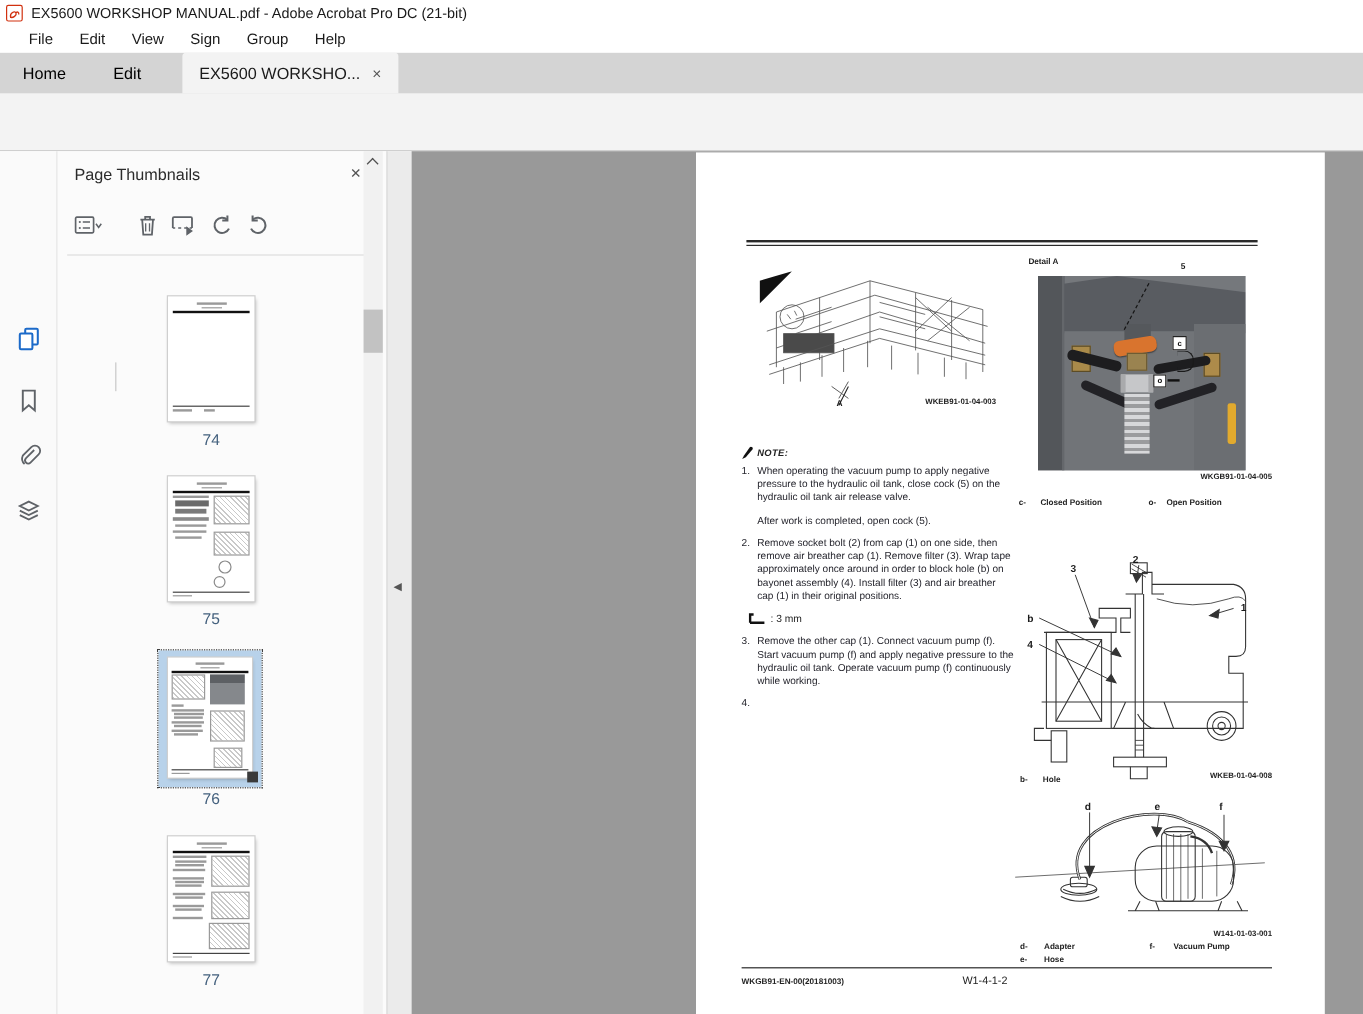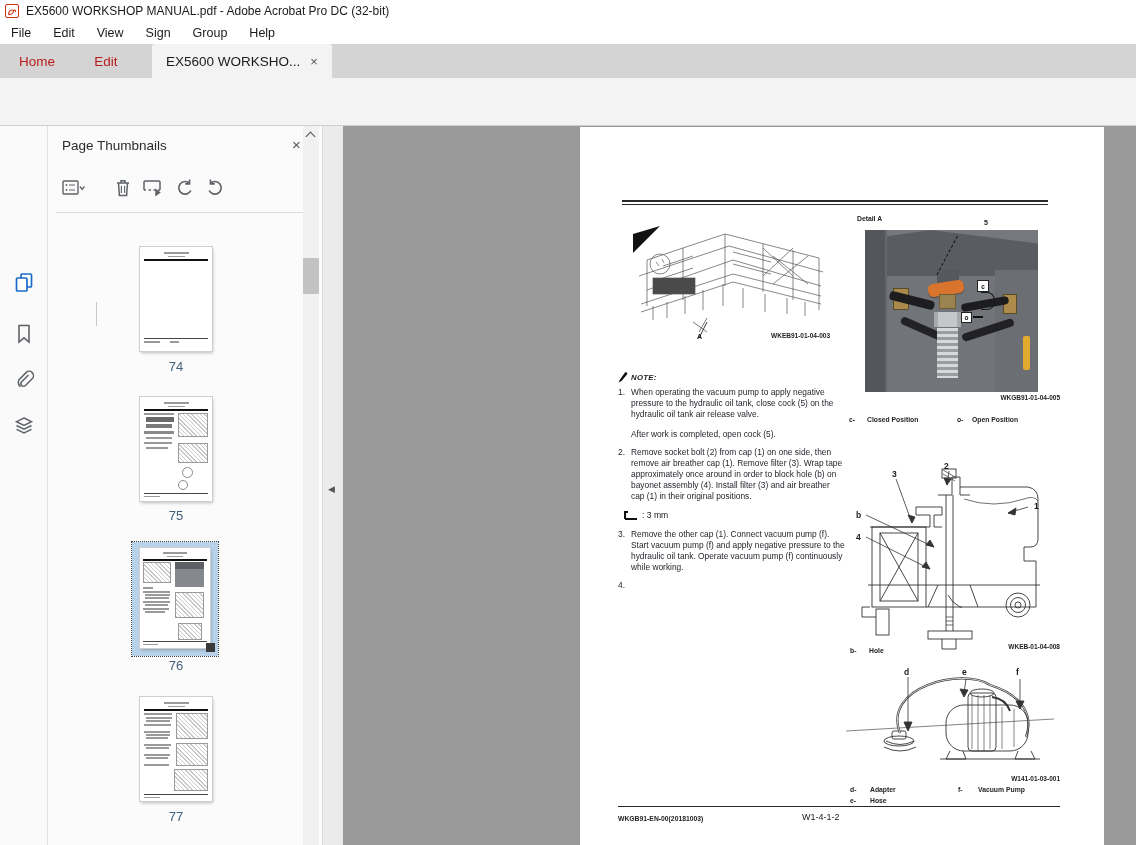--- a/index.html
+++ b/index.html
@@ -4,25 +4,25 @@
 <style>
   *{box-sizing:border-box;margin:0;padding:0}
   body{font-family:"Liberation Sans","DejaVu Sans",sans-serif;background:#555}
   #app{position:relative;width:1136px;height:845px;background:#fff;overflow:hidden}
   .abs{position:absolute}
   
   #titlebar{position:absolute;left:0;top:0;width:1136px;height:22px;background:#fff;display:flex;align-items:center;padding-left:5px}
   #titlebar .ttext{font-size:12px;color:#1a1a1a;margin-left:7px}
   .acroicon{width:14px;height:14px;border:1px solid #d1310f;background:#fff;border-radius:2px;display:flex;align-items:center;justify-content:center}
   
-  #menubar{position:absolute;left:0;top:22px;width:1136px;height:22px;background:#fff;display:flex;align-items:center;padding-left:0}
+  #menubar{position:absolute;left:0;top:22px;width:1136px;height:22px;background:#fff;display:flex;align-items:center;padding-left:13px}
   #menubar .mitem{font-size:12.5px;color:#1a1a1a;padding:2px 11px;cursor:default}
   
   #tabbar{position:absolute;left:0;top:44px;width:1136px;height:34px;background:#d4d4d4}
-  .apptab{position:absolute;top:0;height:34px;display:flex;align-items:center;justify-content:center;font-size:13.5px;color:#b91c1c}
+  .apptab{position:absolute;top:0;height:34px;display:flex;align-items:center;justify-content:center;font-size:13.5px;color:#000000}
   #tab-doc{background:#f3f3f3;border-top-left-radius:3px;border-top-right-radius:3px;color:#1a1a1a;padding:0 14px}
   #tab-doc .x{margin-left:10px;color:#555;font-size:13px}
   
   #toolbar{position:absolute;left:0;top:78px;width:1136px;height:48px;background:#f3f3f3;border-bottom:1px solid #cfcfcf}
   .tbtn{position:absolute;top:89px;width:26px;height:26px;display:flex;align-items:center;justify-content:center}
   .tbtn svg{display:block}
   .tdivider{position:absolute;top:88px;width:1px;height:28px;background:#c8c8c8}
   #pageinput{position:absolute;left:498px;top:92px;width:32px;height:21px;background:#fff;border:1px solid #a9a9a9;font-size:12px;color:#333;text-align:center;line-height:19px}
   #pagetotal{position:absolute;left:540px;top:95px;font-size:12px;color:#333}
   #zoombox{position:absolute;left:785px;top:92px;width:70px;height:22px;border-bottom:1px solid #9e9e9e;font-size:12px;color:#333;display:flex;align-items:center;justify-content:space-between;padding:0 6px}
@@ -86,21 +86,21 @@
 <body>
 
 <div id="app">
 
   <div id="titlebar">
     <span class="acroicon">
       <svg width="10" height="10" viewBox="0 0 12 12">
           <path d="M2.2 10.2 C1.2 5.5 6.5 3.2 7.6 5.8 C8.6 8.3 4.6 10.8 2.2 10.2 Z M7.6 5.8 C9 3.8 11 5.2 10.2 7.2" fill="none" stroke="#d1310f" stroke-width="1.3"></path>
         </svg>
     </span>
-    <span class="ttext">EX5600 WORKSHOP MANUAL.pdf - Adobe Acrobat Pro DC (32-bit)</span>
+    <span class="ttext">EX5600 WORKSHOP MANUAL.pdf - Adobe Acrobat Pro DC (21-bit)</span>
   </div>
 
   <div id="menubar">
     <span class="mitem">File</span>
     <span class="mitem">Edit</span>
     <span class="mitem">View</span>
     <span class="mitem">Sign</span>
     <span class="mitem">Group</span>
     <span class="mitem">Help</span>
   </div>

